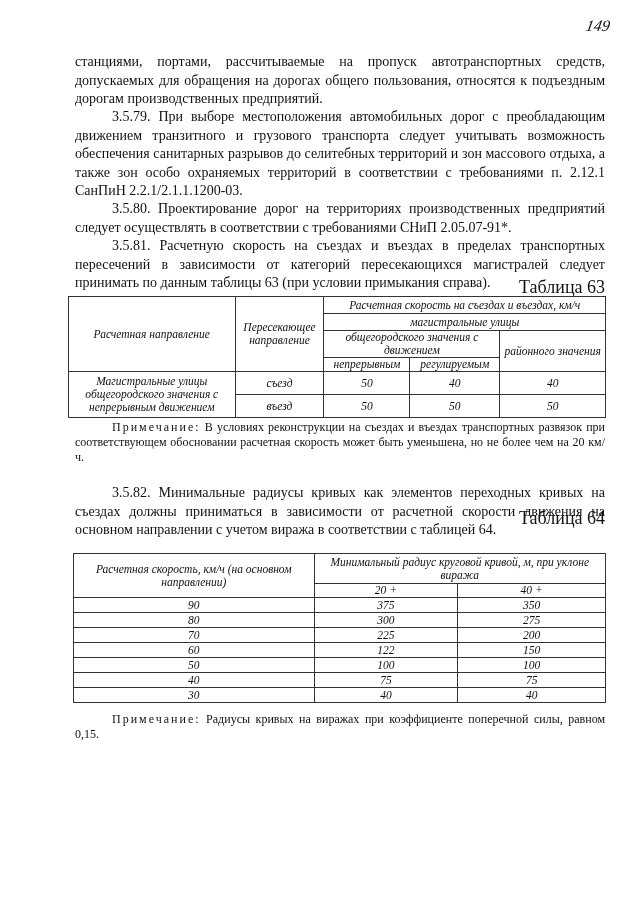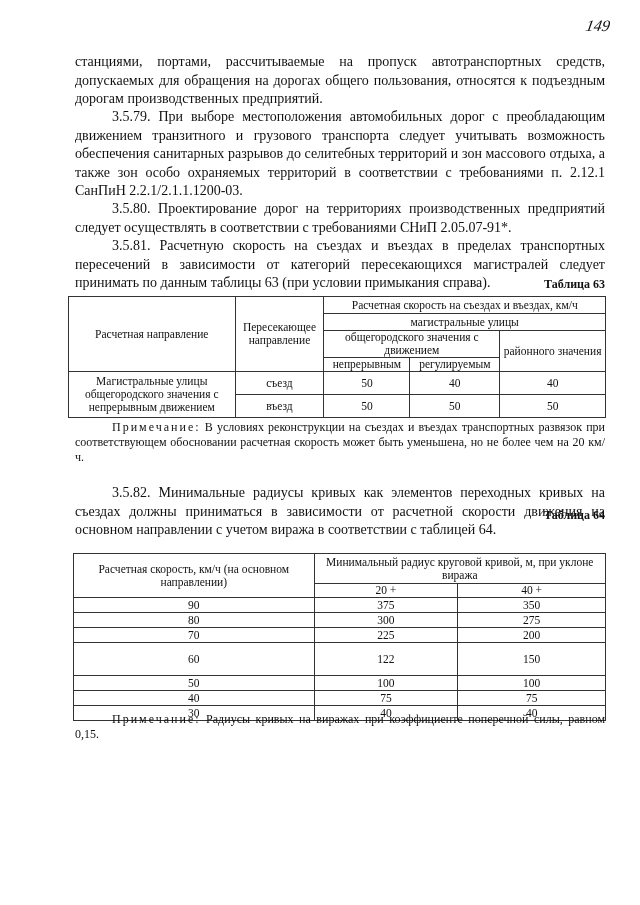--- a/index.html
+++ b/index.html
@@ -1,23 +1,23 @@
 <!DOCTYPE html>
 <html><head>
 <meta charset="utf-8">
 <style>
   html, body { margin:0; padding:0; background:#fff; }
   body { width:640px; height:905px; position:relative; overflow:hidden;
          font-family:"Liberation Serif", serif; color:#111; }
   .pagenum { position:absolute; left:586px; top:17px; font-size:16px; font-style:italic; transform:skewX(-10deg); }
   .p { position:absolute; left:75px; width:530px; font-size:14px; line-height:18.5px; text-align:justify; }
   .p.ind { text-indent:37px; }
-  .tcap { position:absolute; right:35px; font-size:12px;font-weight:bold; }
+  .tcap { position:absolute; right:35px; font-size:18px; }
   table { position:absolute; border-collapse:collapse; font-size:11.5px; }
-  td { border:1px solid #333; text-align:center; padding:0 2px; line-height:13px; }
+  td { border:1px solid #333; text-align:center; padding:0 2px; line-height:13px;font-style:italic; }
   .note { position:absolute; left:75px; width:530px; font-size:12px; line-height:15px; text-align:justify; text-indent:37px; }
   .note .sp { letter-spacing:2px; }
 </style>
 </head>
 <body>
 
 <div class="pagenum">149</div>
 
 <div class="p" style="top:53px">станциями, портами, рассчитываемые на пропуск автотранспортных средств, допускаемых для обращения на дорогах общего пользования, относятся к подъездным дорогам производственных предприятий.</div>
 <div class="p ind" style="top:108px">3.5.79. При выборе местоположения автомобильных дорог с преобладающим движением транзитного и грузового транспорта следует учитывать возможность обеспечения санитарных разрывов до селитебных территорий и зон массового отдыха, а также зон особо охраняемых территорий в соответствии с требованиями п. 2.12.1 СанПиН 2.2.1/2.1.1.1200-03.</div>
@@ -96,21 +96,21 @@
   <tr style="height:15px">
         <td>80</td>
         <td>300</td>
         <td>275</td>
       </tr>
   <tr style="height:15px">
         <td>70</td>
         <td>225</td>
         <td>200</td>
       </tr>
-  <tr style="height:33px">
+  <tr style="height:15px">
         <td>60</td>
         <td>122</td>
         <td>150</td>
       </tr>
   <tr style="height:15px">
         <td>50</td>
         <td>100</td>
         <td>100</td>
       </tr>
   <tr style="height:15px">

